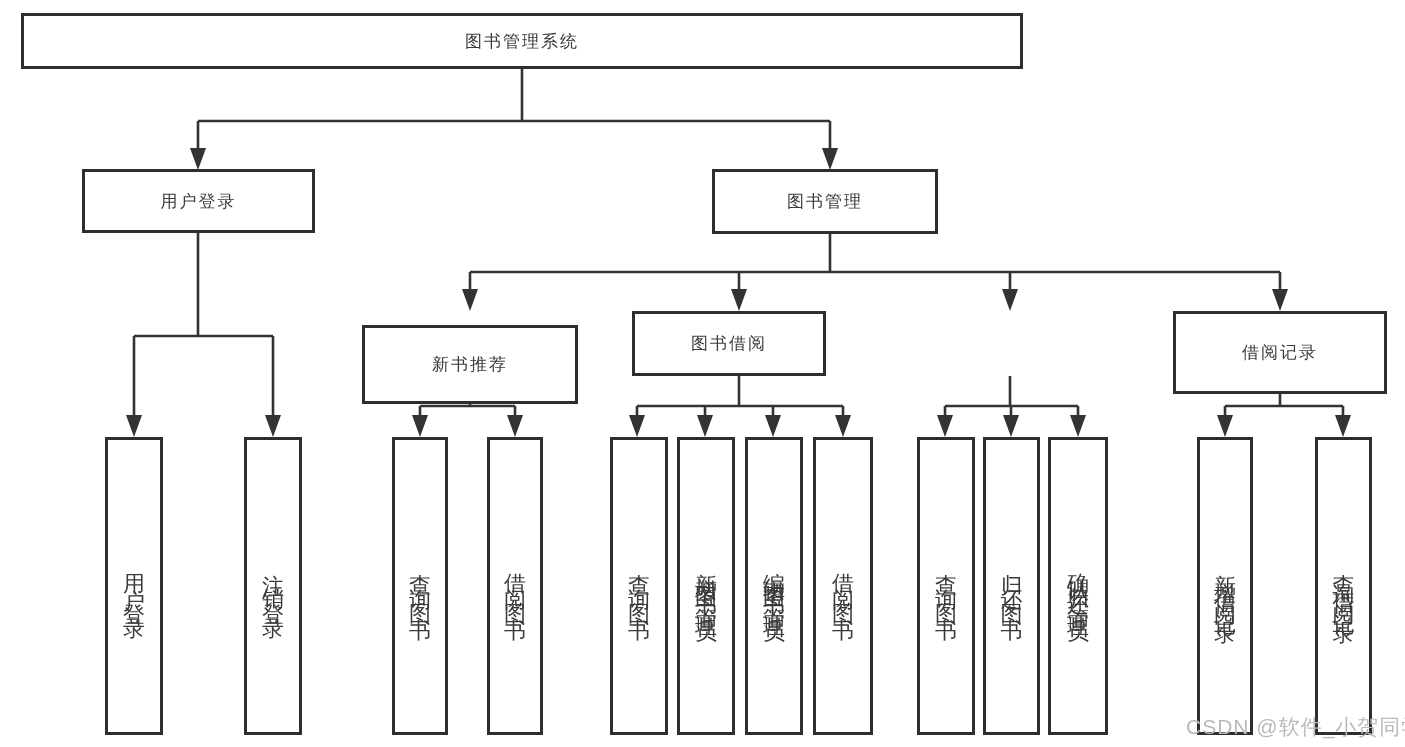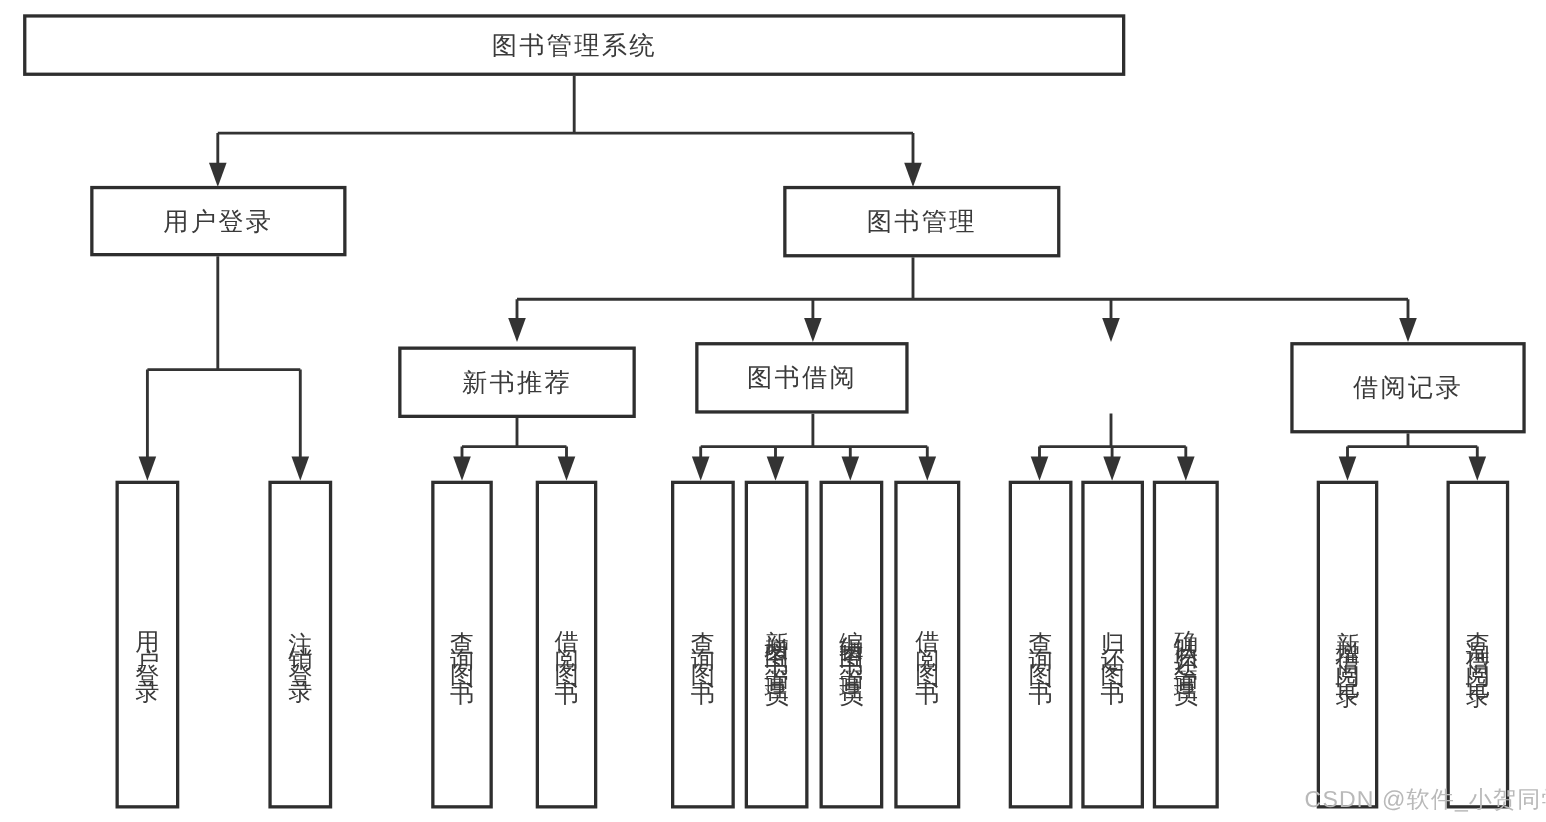--- a/index.html
+++ b/index.html
@@ -29,21 +29,21 @@
   .node{
     position:absolute;
     box-sizing:border-box;
     border:3px solid var(--border);
     background:var(--bg);
     display:flex;align-items:center;justify-content:center;
     z-index:2;
     color:var(--text);
   }
   .node .label{
-    font-size:23px;
+    font-size:17px;
     letter-spacing:2px;
     white-space:nowrap;
   }
   .node.vert .label{
     writing-mode:vertical-rl;
     text-orientation:mixed;
     font-size:22px;
     line-height:1;
     white-space:normal;
   }
@@ -108,25 +108,25 @@
     </g>
   </svg>
 
   <div class="node" style="left:21px;top:13px;width:1002px;height:56px">
     <span class="label">图书管理系统</span>
   </div>
 
   <div class="node" style="left:82px;top:169px;width:233px;height:64px">
     <span class="label">用户登录</span>
   </div>
-  <div class="node" style="left:712px;top:169px;width:252px;height:65px">
+  <div class="node" style="left:712px;top:169px;width:226px;height:65px">
     <span class="label">图书管理</span>
   </div>
 
-  <div class="node" style="left:362px;top:315px;width:216px;height:65px">
+  <div class="node" style="left:362px;top:325px;width:216px;height:79px">
     <span class="label">新书推荐</span>
   </div>
   <div class="node" style="left:632px;top:311px;width:194px;height:65px">
     <span class="label">图书借阅</span>
   </div>
   <div class="node" style="left:1173px;top:311px;width:214px;height:83px">
     <span class="label">借阅记录</span>
   </div>
 
   <div class="node vert" style="left:105px;top:437px;width:58px;height:298px">

